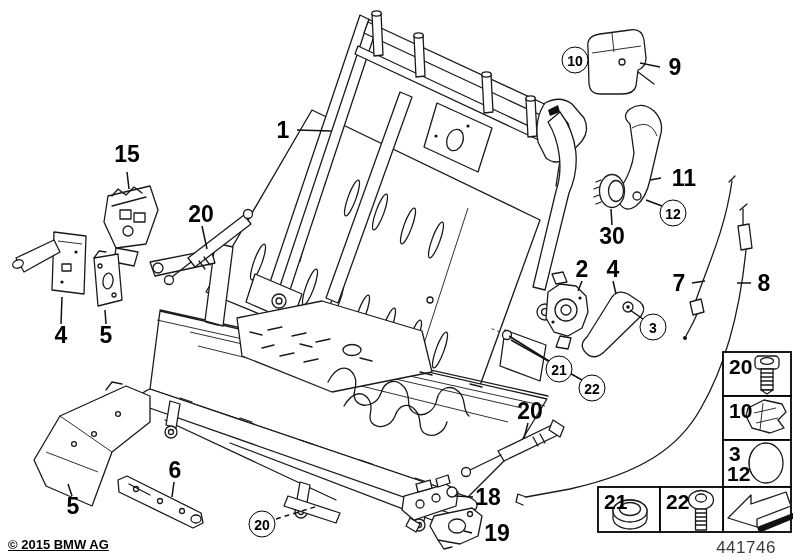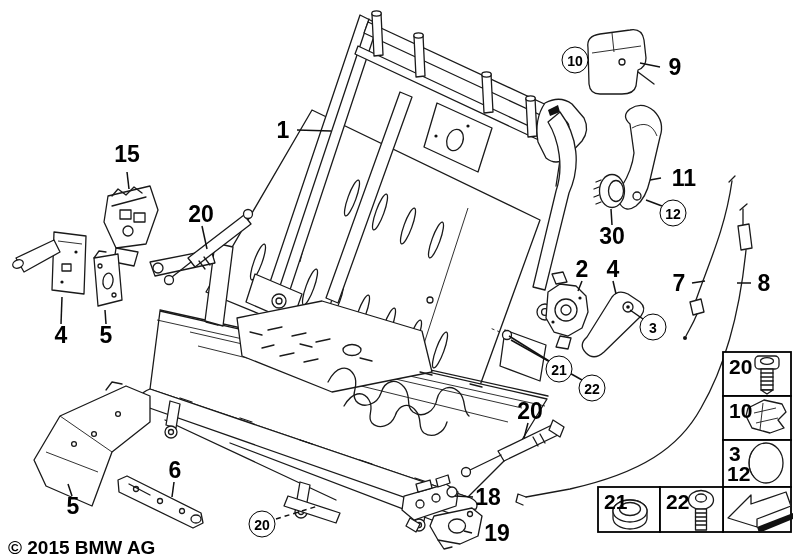--- a/index.html
+++ b/index.html
@@ -10,21 +10,21 @@
   .w{stroke:#1a1a1a;stroke-width:1.3;fill:#fff;stroke-linejoin:round;}
   .thin{stroke:#1a1a1a;stroke-width:0.9;fill:none;}
   .dk{fill:#111;stroke:none;}
   .leader{stroke:#111;stroke-width:1.5;fill:none;}
   .box{stroke:#000;stroke-width:1.8;fill:#fff;}
   .callout{position:absolute;transform:translate(-50%,-50%);color:#000;
            font-weight:bold;font-size:23px;line-height:1;z-index:4;cursor:pointer;}
   .callout.circled{width:25px;height:25px;border:1.9px solid #000;border-radius:50%;
            background:#fff;font-size:14px;display:flex;align-items:center;justify-content:center;}
   .legend-num{position:absolute;font-weight:bold;font-size:21px;line-height:1;z-index:5;cursor:pointer;}
-  #copyright{position:absolute;left:8px;top:537px;font-weight:bold;font-size:19px;z-index:5;}
+  #copyright{position:absolute;left:8px;top:537px;font-weight:bold;font-size:13px;z-index:5;text-decoration:underline;}
   #docnum{position:absolute;left:700px;top:538px;width:92px;text-align:center;
           font-size:17px;color:#3a3a3a;letter-spacing:0.5px;z-index:5;}
   
   #co-1{left:283px;top:130px;}   #co-15{left:127px;top:154px;}
   #co-14{left:201px;top:214px;}  #co-16{left:61px;top:335px;}
   #co-17{left:106px;top:335px;}  #co-5{left:73px;top:506px;}
   #co-6{left:175px;top:470px;}   #co-9{left:675px;top:67px;}
   #co-c10{left:575px;top:60px;}  #co-11{left:648px;top:178px;margin-left:36px;}
   #co-c12{left:673px;top:213px;} #co-23{left:612px;top:236px;}
   #co-2{left:582px;top:269px;}   #co-4{left:613px;top:269px;}
@@ -389,13 +389,14 @@
   <div class="callout circled" id="co-c20">20</div>
 
   <div class="legend-num" id="ln-20">20</div>
   <div class="legend-num" id="ln-10">10</div>
   <div class="legend-num" id="ln-3">3</div>
   <div class="legend-num" id="ln-12">12</div>
   <div class="legend-num" id="ln-21">21</div>
   <div class="legend-num" id="ln-22">22</div>
 
   <div id="copyright">© 2015 BMW AG</div>
+  <div id="docnum">441746</div>
 </div>
 
 </body></html>

